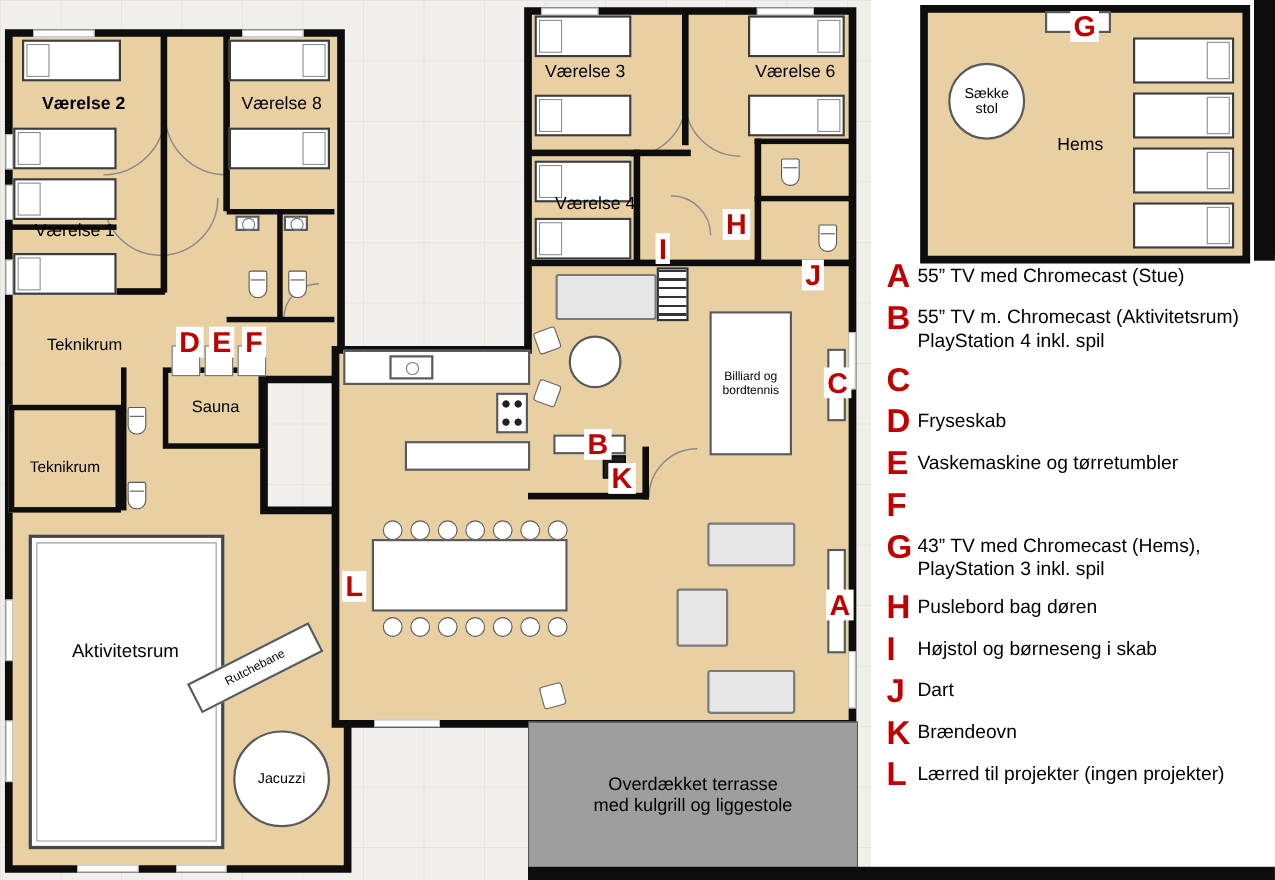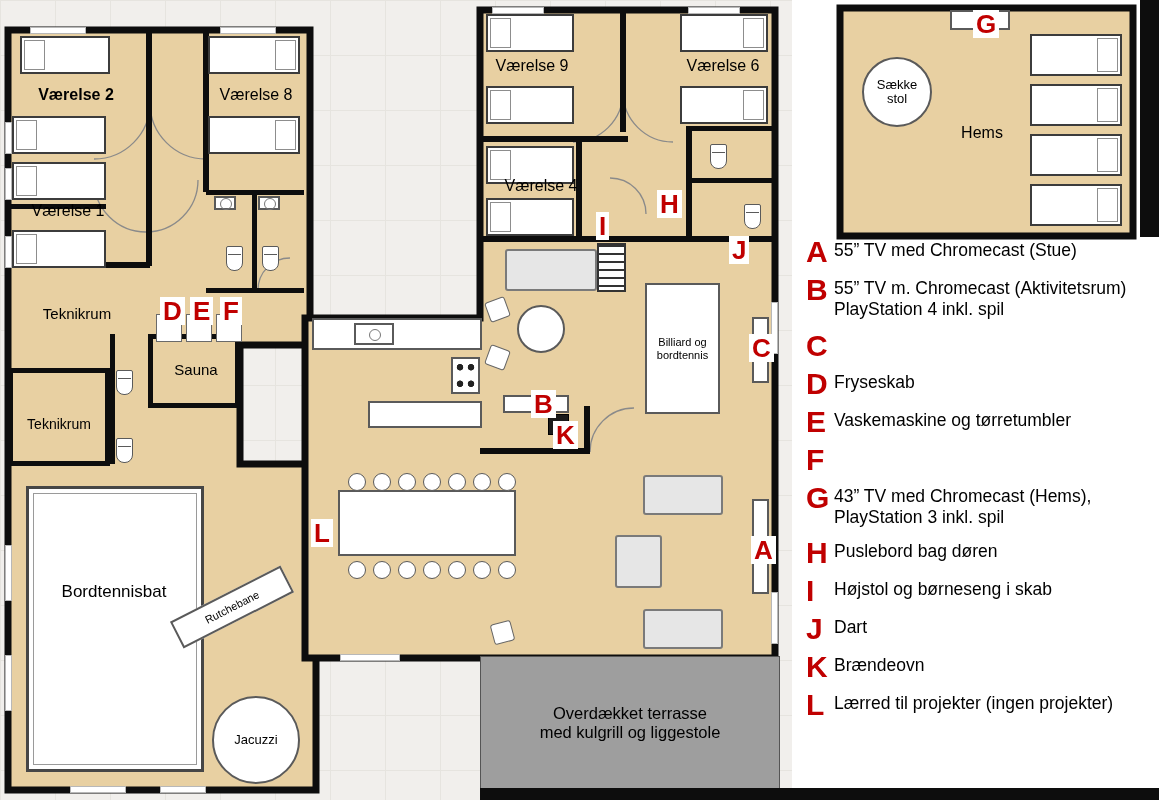--- a/index.html
+++ b/index.html
@@ -115,21 +115,21 @@
       <div class="f f-chair-sq" style="position: absolute; left: 487px; top: 347px; width: 21px; height: 21px; transform: rotate(20deg);"></div>
       <div class="f f-chair-sq" style="position: absolute; left: 492px; top: 622px; width: 21px; height: 21px; transform: rotate(-15deg);"></div>
       <div class="f f-tv" style="position: absolute; left: 503px; top: 395px; width: 66px; height: 18px;"></div>
       <div class="f f-stove-black" style="position: absolute; left: 548px; top: 414px; width: 21px; height: 21px;"></div>
       <div class="f f-tv" style="position: absolute; left: 752px; top: 499px; width: 17px; height: 95px;"></div>
       <div class="f f-tv" style="position: absolute; left: 752px; top: 317px; width: 17px; height: 66px;"></div>
       <div class="f f-stairs" style="position: absolute; left: 597px; top: 243px; width: 29px; height: 49px;"></div>
       <div class="f f-billiard f-label" style="position: absolute; left: 645px; top: 283px; width: 75px; height: 131px;">Billiard og
 bordtennis</div>
       <div class="f f-pool" style="position: absolute; left: 26px; top: 486px; width: 178px; height: 286px;"></div>
-      <div class="f f-circle f-label" style="position: absolute; left: 212px; top: 696px; width: 88px; height: 88px;">Jacuzzi</div>
+      <div class="f f-circle f-label" style="position: absolute; left: 212px; top: 664px; width: 88px; height: 88px;">Jacuzzi</div>
       <div class="f f-circle f-label" style="position: absolute; left: 862px; top: 57px; width: 70px; height: 70px;">Sække
 stol</div>
       <div class="f f-slide f-label" style="position: absolute; left: 170px; top: 592px; width: 124px; height: 30px; transform: rotate(-27deg);">Rutchebane</div>
       <div class="f f-tv" style="position: absolute; left: 950px; top: 10px; width: 60px; height: 20px;"></div>
       <div class="f f-appliance" style="position: absolute; left: 156px; top: 314px; width: 26px; height: 28px;"></div>
       <div class="f f-appliance" style="position: absolute; left: 186px; top: 314px; width: 26px; height: 28px;"></div>
       <div class="f f-appliance" style="position: absolute; left: 216px; top: 314px; width: 26px; height: 28px;"></div>
       <div class="f f-toilet" style="position: absolute; left: 226px; top: 246px; width: 17px; height: 25px;"></div>
       <div class="f f-toilet" style="position: absolute; left: 262px; top: 246px; width: 17px; height: 25px;"></div>
       <div class="f f-toilet" style="position: absolute; left: 116px; top: 370px; width: 17px; height: 25px;"></div>
@@ -167,22 +167,22 @@
       <div class="bed bed-r" style="position: absolute; left: 1030px; top: 34px; width: 92px; height: 42px;"></div>
       <div class="bed bed-r" style="position: absolute; left: 1030px; top: 84px; width: 92px; height: 42px;"></div>
       <div class="bed bed-r" style="position: absolute; left: 1030px; top: 134px; width: 92px; height: 42px;"></div>
       <div class="bed bed-r" style="position: absolute; left: 1030px; top: 184px; width: 92px; height: 42px;"></div>
       <div class="room-label" style="left: 76px; top: 95px; font-size: 16px; font-weight: bold;">Værelse 2</div>
       <div class="room-label" style="left: 256px; top: 95px; font-size: 16px;">Værelse 8</div>
       <div class="room-label" style="left: 68px; top: 211px; font-size: 16px;">Værelse 1</div>
       <div class="room-label" style="left: 77px; top: 314px; font-size: 15px;">Teknikrum</div>
       <div class="room-label" style="left: 196px; top: 370px; font-size: 15px;">Sauna</div>
       <div class="room-label" style="left: 59px; top: 424px; font-size: 14px;">Teknikrum</div>
-      <div class="room-label" style="left: 114px; top: 592px; font-size: 17px;">Bordtennisbat</div>
-      <div class="room-label" style="left: 532px; top: 66px; font-size: 16px;">Værelse 9</div>
+      <div class="room-label" style="left: 114px; top: 592px; font-size: 17px;">Aktivitetsrum</div>
+      <div class="room-label" style="left: 532px; top: 66px; font-size: 16px;">Værelse 3</div>
       <div class="room-label" style="left: 723px; top: 66px; font-size: 16px;">Værelse 6</div>
       <div class="room-label" style="left: 541px; top: 186px; font-size: 16px;">Værelse 4</div>
       <div class="room-label" style="left: 982px; top: 133px; font-size: 16px;">Hems</div>
       <div class="marker" style="left: 160px; top: 297px;">D</div>
       <div class="marker" style="left: 190px; top: 297px;">E</div>
       <div class="marker" style="left: 220px; top: 297px;">F</div>
       <div class="marker" style="left: 596px; top: 212px;">I</div>
       <div class="marker" style="left: 657px; top: 190px;">H</div>
       <div class="marker" style="left: 729px; top: 236px;">J</div>
       <div class="marker" style="left: 531px; top: 390px;">B</div>

